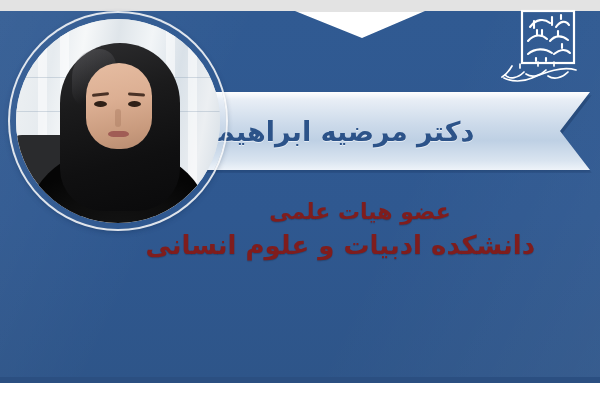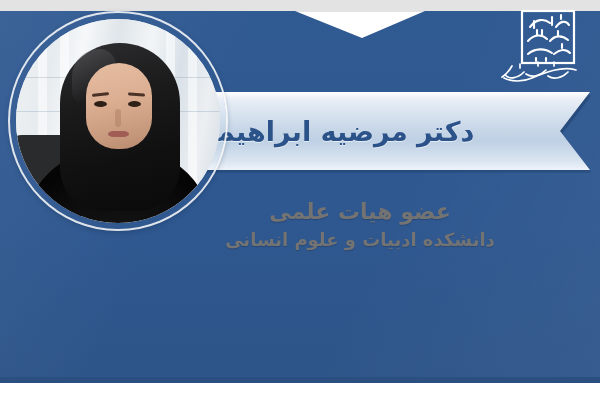--- a/index.html
+++ b/index.html
@@ -158,31 +158,31 @@
 
   
   .subtitle-block {
     position: absolute;
     left: 185px;
     top: 196px;
     width: 350px;
     z-index: 6;
     text-align: center;
     direction: rtl;
-    color: #737373;
+    color: #7f1d1d;
   }
   .subtitle-line {
     font-size: 22px;
     font-weight: bold;
     line-height: 1.42;
     white-space: nowrap;
     text-shadow: 0 1px 1px rgba(0,0,0,0.18);
   }
   .subtitle-line.line2 {
-    font-size: 18px;
+    font-size: 26px;
   }
 
   
   .portrait-wrap {
     position: absolute;
     left: 10px;
     top: 13px;
     width: 216px;
     height: 216px;
     z-index: 7;

